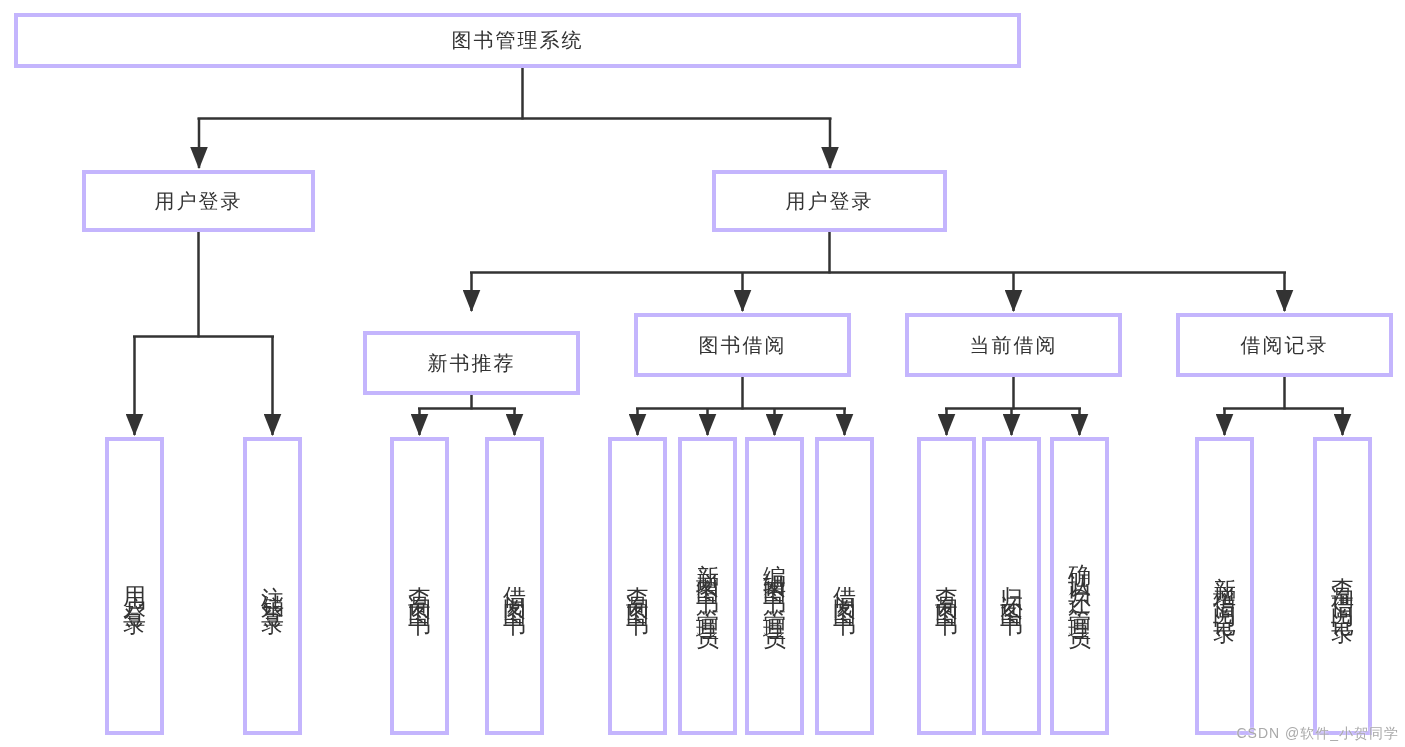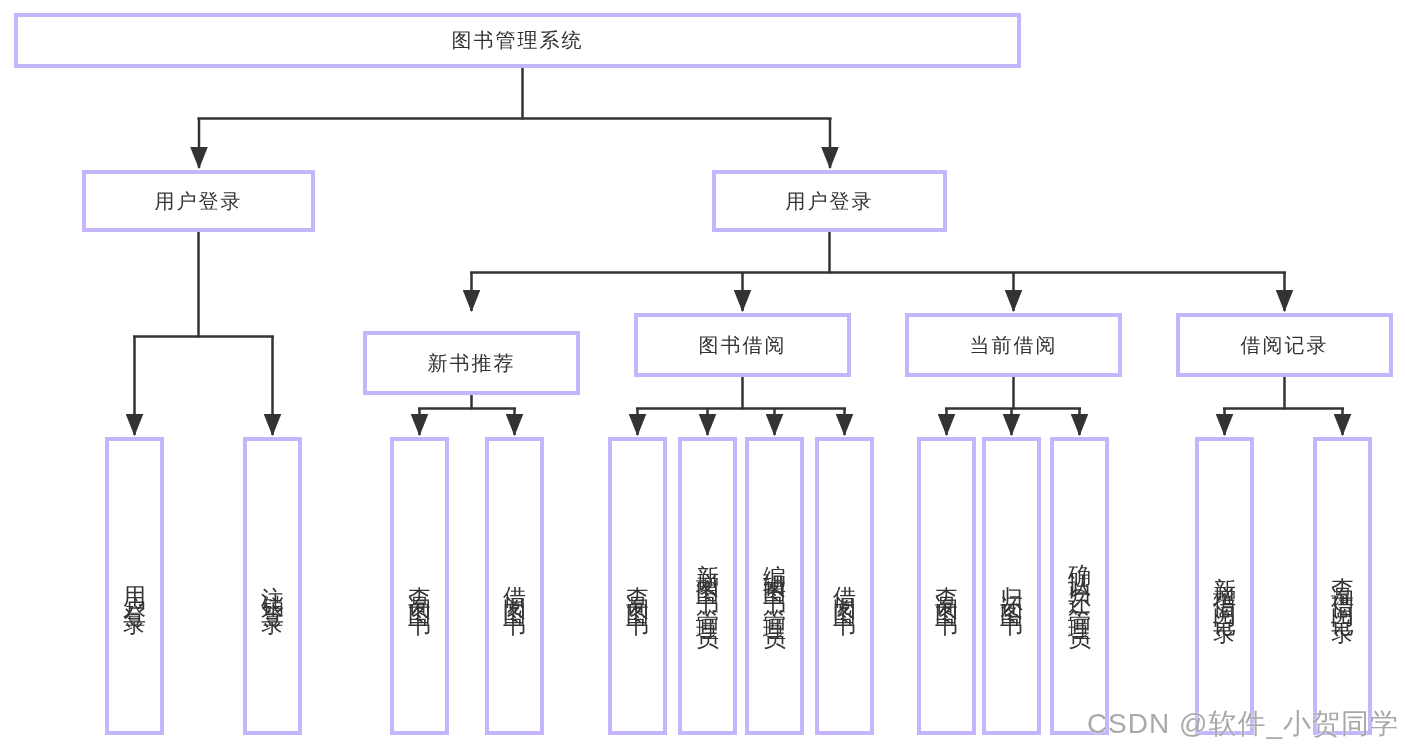--- a/index.html
+++ b/index.html
@@ -13,21 +13,21 @@
     display:flex;align-items:center;justify-content:center;z-index:2;
     color:#333;
   }
   .h-node{font-size:20px;letter-spacing:2px;white-space:nowrap;}
   .v-node{
     writing-mode:vertical-rl;text-orientation:upright;
     font-size:23px;letter-spacing:9px;line-height:1;
   }
   .watermark{
     position:absolute;right:6px;bottom:4px;z-index:3;
-    font-size:28px;color:rgba(162,162,162,0.92);letter-spacing:1px;
+    font-size:14px;color:rgba(162,162,162,0.92);letter-spacing:1px;
     text-shadow:0 0 2px #ffffff;white-space:nowrap;
   }
 </style>
 </head>
 <body>
 
 <div class="canvas">
 
   <svg class="wires" width="1405" height="747" viewBox="0 0 1405 747">
     <defs>

